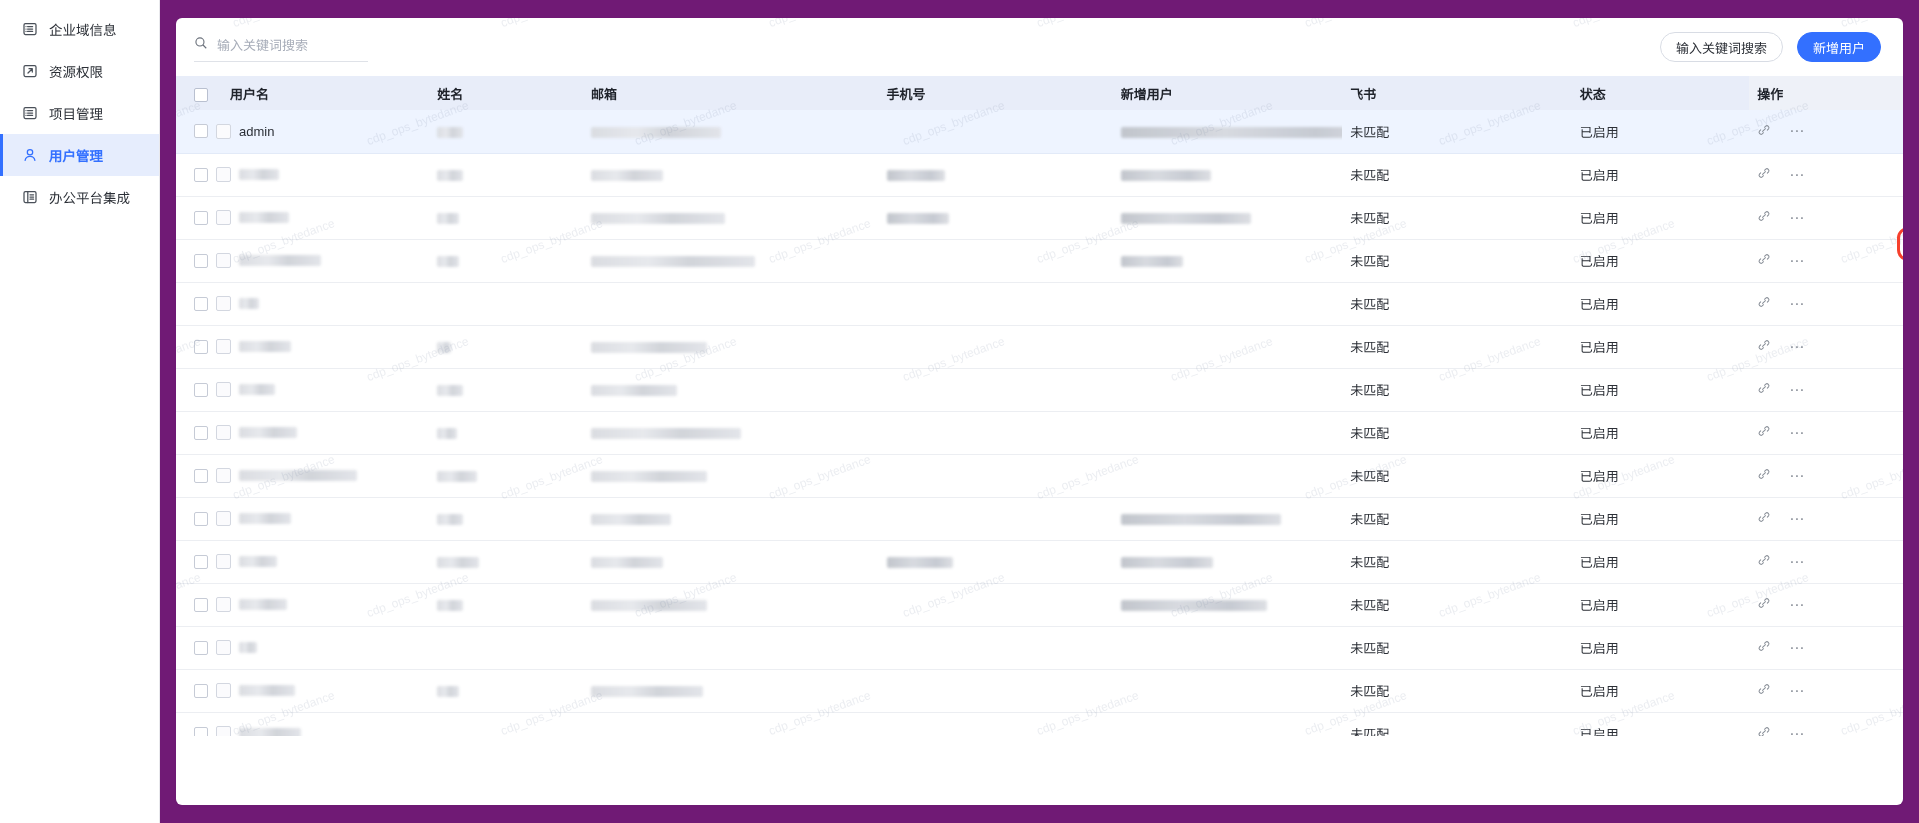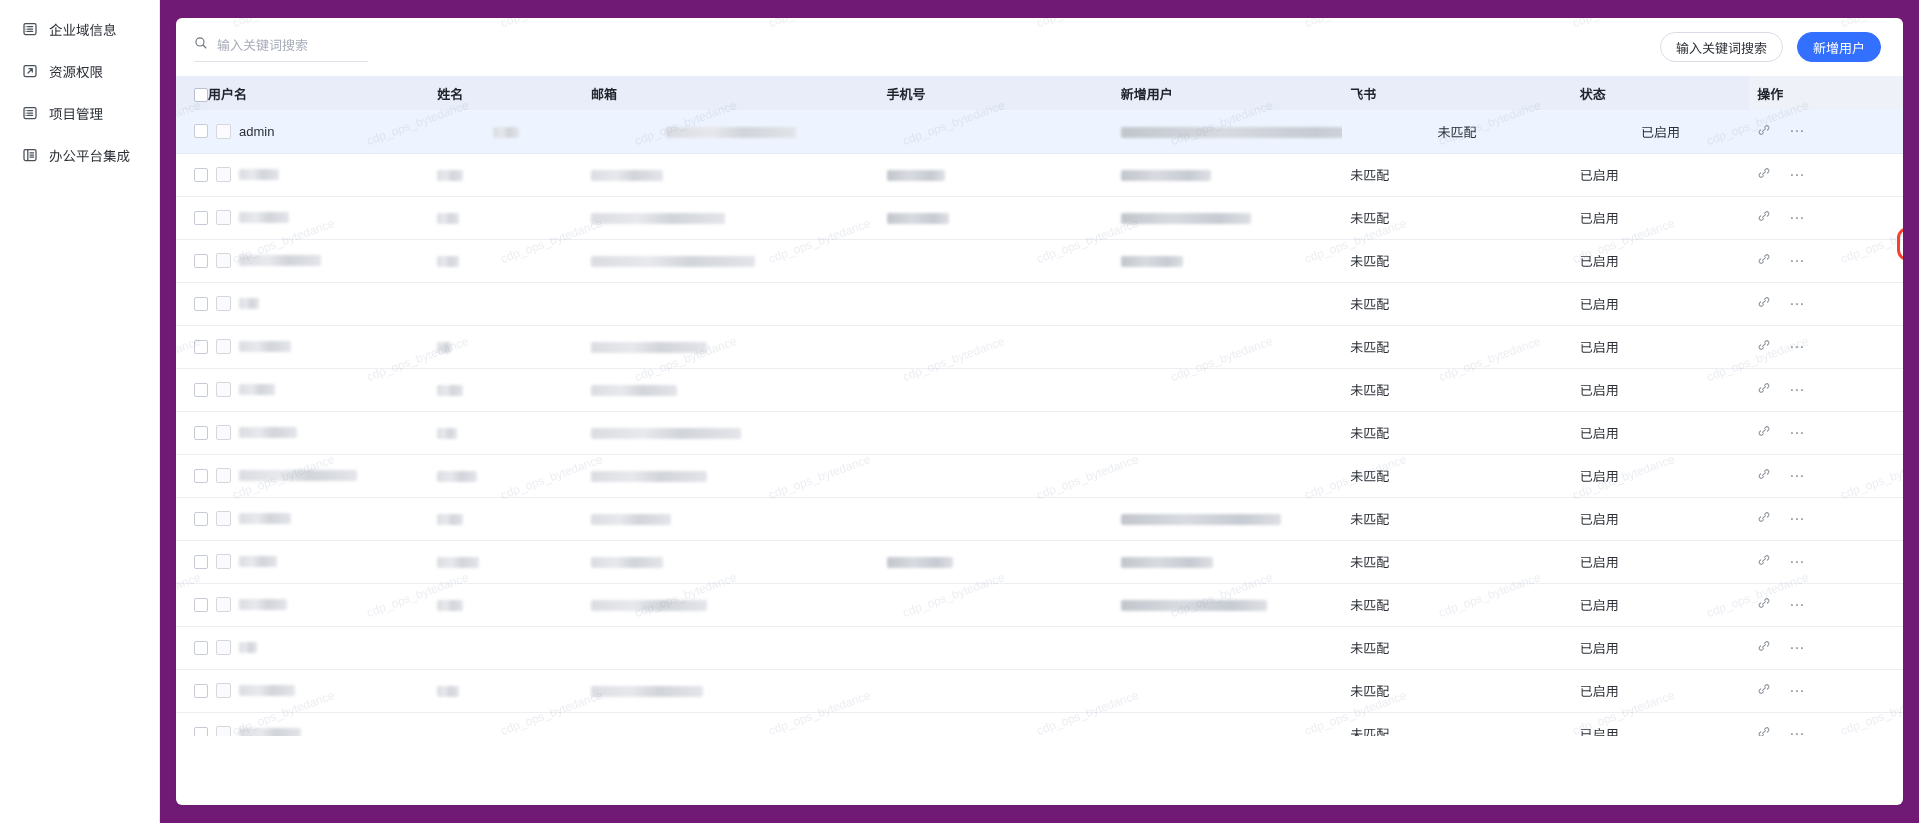--- a/index.html
+++ b/index.html
@@ -75,21 +75,21 @@
     text-align: left; height: 34px; padding: 0 8px; white-space: nowrap;
   }
   table.tbl th:first-child { padding-left: 18px; }
   table.tbl th.op-col { background: #eef1f8; }
   table.tbl td {
     height: 43px; font-size: 13px; color: #2b2f36;
     border-bottom: 1px solid #eceef2; padding: 0 8px;
     white-space: nowrap; overflow: hidden;
   }
   table.tbl td:first-child { padding-left: 18px; }
-  tr.row-hl td { background: #eef4ff; border-bottom-color: #e2eaf8; text-align: center; }
+  tr.row-hl td { background: #eef4ff; border-bottom-color: #e2eaf8; }
   .cbx {
     width: 14px; height: 14px; border: 1px solid #c6cbd6; border-radius: 2px;
     background: #fff; display: inline-block; vertical-align: middle; cursor: pointer;
   }
   .th-cbx { width: 14px; height: 14px; border: 1px solid #b9c0d0; border-radius: 2px;
             background: #fff; display: inline-block; vertical-align: middle; cursor:pointer; }
   .namecell { display: flex; align-items: center; gap: 8px; }
   .ava {
     width: 15px; height: 15px; flex: 0 0 15px; border: 1px solid #d3d7e0;
     border-radius: 2px; background: #fbfbfd;
@@ -175,20 +175,29 @@
       </div>
       <div class="nav-item">
         <span class="nav-ico">
           <svg viewBox="0 0 16 16" fill="none" stroke="#4a5059" stroke-width="1.25" stroke-linecap="round" stroke-linejoin="round">
             <rect x="2" y="2.5" width="12" height="11" rx="1.4"></rect>
             <path d="M5.6 5.6h5M5.6 8h5M5.6 10.4h5M4 5.6h.01M4 8h.01M4 10.4h.01"></path>
           </svg>
         </span>
         <span>项目管理</span>
       </div>
+      <div class="nav-item active">
+        <span class="nav-ico">
+          <svg viewBox="0 0 16 16" fill="none" stroke="#3370ff" stroke-width="1.25" stroke-linecap="round" stroke-linejoin="round">
+            <circle cx="8" cy="5.2" r="2.7"></circle>
+            <path d="M3.1 13.4c.5-2.6 2.5-4 4.9-4s4.4 1.4 4.9 4"></path>
+          </svg>
+        </span>
+        <span>用户管理</span>
+      </div>
       <div class="nav-item">
         <span class="nav-ico">
           <svg viewBox="0 0 16 16" fill="none" stroke="#4a5059" stroke-width="1.25" stroke-linecap="round" stroke-linejoin="round">
             <rect x="2" y="2.5" width="12" height="11" rx="1.4"></rect>
             <path d="M5.8 2.5v11M8 5.8h3.6M8 8h3.6M8 10.2h3.6"></path>
           </svg>
         </span>
         <span>办公平台集成</span>
       </div>
     </nav>
@@ -219,21 +228,21 @@
               <col style="width:130px">
               <col style="width:250px">
             <col style="width:198px">
               <col style="width:194px">
               <col style="width:194px">
             <col style="width:150px">
               <col style="width:130px">
           </colgroup>
           <thead>
             <tr id="head-row">
-                <th><span class="th-cbx"></span><span style="">用户名</span></th>
+                <th><span class="th-cbx"></span><span style="margin-left: 22px;">用户名</span></th>
                 <th>姓名</th>
                 <th>邮箱</th>
                 <th>手机号</th>
                 <th>新增用户</th>
                 <th>飞书</th>
                 <th>状态</th>
                 <th class="op-col">操作</th>
               </tr>
           </thead>
           <tbody id="body">

